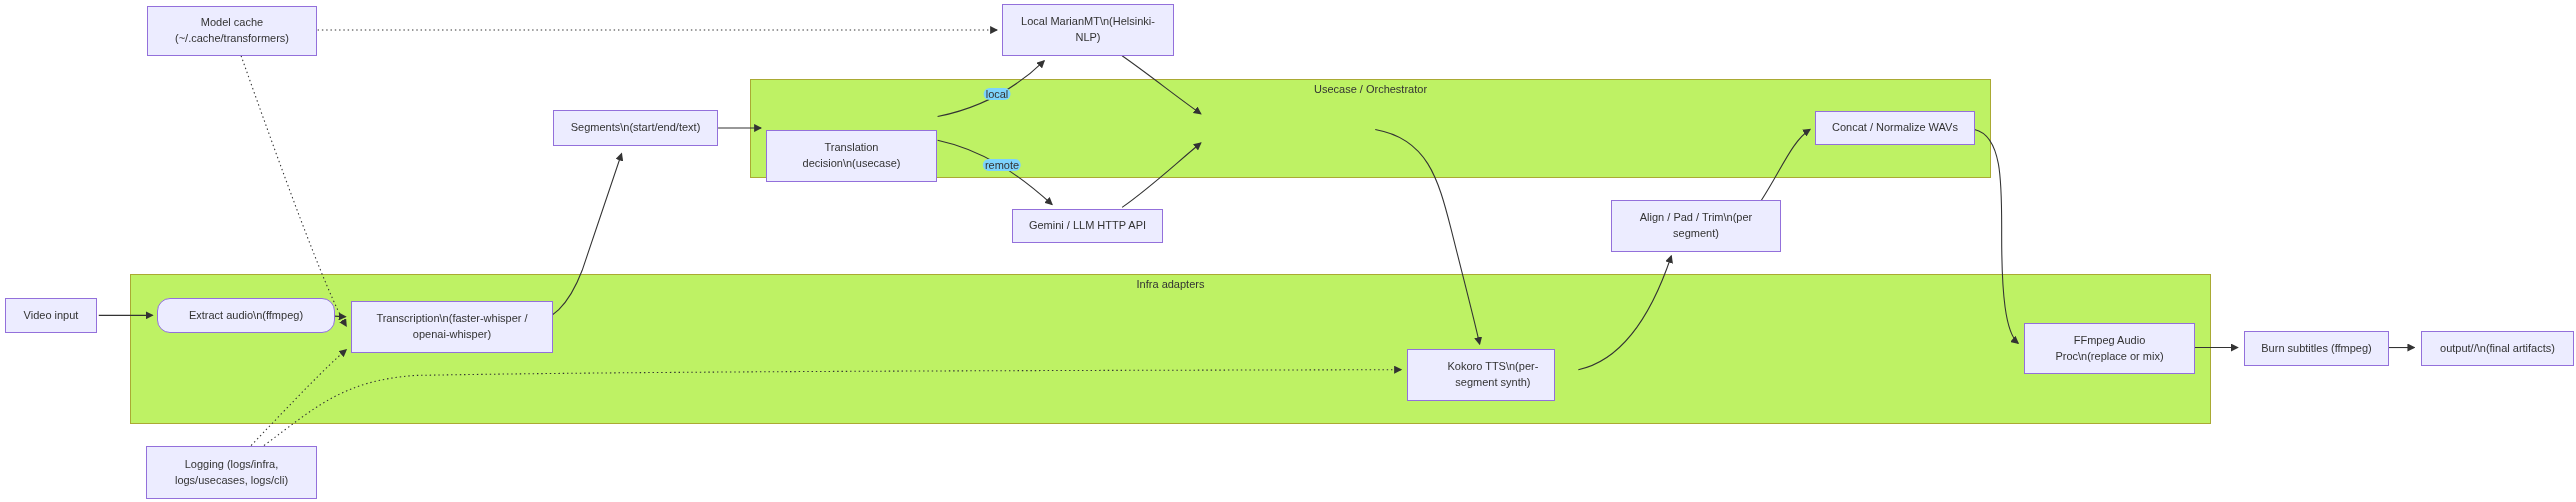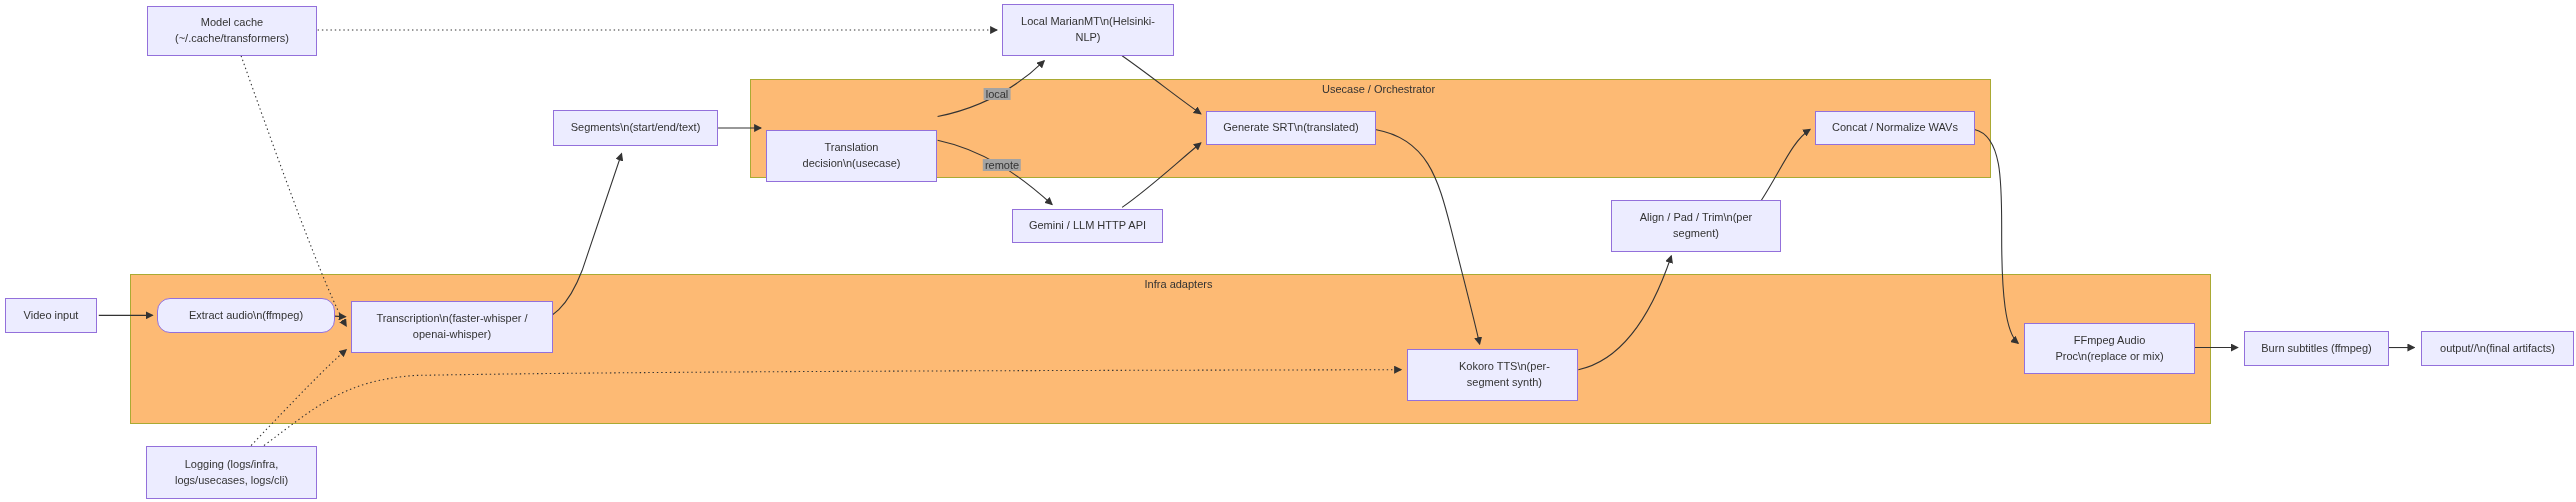--- a/index.html
+++ b/index.html
@@ -6,24 +6,23 @@
   #stage{
     position:relative;
     width:2576px;height:502px;
     background:#ffffff;
     font-family:"Liberation Sans",sans-serif;
     color:#333333;
     overflow:hidden;
   }
   .container{
     position:absolute;
-    background:#fdba74;
+    background:#bef264;
     border:0.7px solid #AAAA33;
     box-sizing:border-box;
-    padding-left:8px;
   }
   .container-label{
     position:absolute;
     width:100%;
     top:2.9px;
     text-align:center;
     font-size:11px;
     color:#333333;
   }
   #edges{position:absolute;left:0;top:0;width:2576px;height:502px;}
@@ -40,40 +39,41 @@
     text-align:center;
     font-size:11px;
     line-height:1.45;
     color:#333333;
     padding:1.4px 7.2px;
   }
   .node.pad-mid{padding:1.4px 11.4px;margin-top:28px;}
   .node.pad-wide{padding:1.4px 17px;}
   .edge-label{
     position:absolute;
-    background:#a3a3a3;
+    background:#7dd3fc;
     font-size:11px;
     color:#333333;
     padding:0 2.1px;
     transform:translate(-50%,-50%);
     white-space:nowrap;
+    border-radius:6px;
   }
   
   #n-model-cache   {left:147px; top:5.7px;   width:170px;height:50px;}
   #n-marianmt      {left:1002px;top:4.3px;   width:172px;height:52px;}
   #n-segments      {left:553px; top:110px; width:165px;height:36px;}
   #n-translation   {left:766px;top:102px; width:171px;height:52px;}
   #n-generate-srt  {left:1206px;top:111px; width:170px;height:34px;}
   #n-gemini        {left:1012px;top:209px; width:151px;height:34px;}
   #n-concat        {left:1815px;top:111px; width:160px;height:34px;}
   #n-align         {left:1611px;top:200px; width:170px;height:52px;}
   #n-video-input   {left:5px;   top:298px; width:92px;height:35px;align-items:center;}
   #n-extract-audio {left:157px; top:298px; width:178px;height:35px;border-radius:13px;}
   #n-transcription {left:351px; top:301px; width:202px;height:52px;}
-  #n-kokoro        {left:1407px;top:349px; width:171px;height:52px;padding-left:31px;}
+  #n-kokoro        {left:1407px;top:349px; width:148px;height:52px;padding-left:31px;}
   #n-ffmpeg-proc   {left:2024px;top:323px; width:171px;height:51px;}
   #n-burn          {left:2244px;top:331px; width:145px;height:35px;}
   #n-output        {left:2421px;top:331px; width:153px;height:35px;}
   #n-logging       {left:146px; top:446px; width:171px;height:53px;}
   #c-usecase{left:750px;top:79px;width:1241px;height:99px;}
   #c-infra  {left:130px; top:274px;width:2081px;height:150px;}
   #lbl-local {left:997px;top:94px;}
   #lbl-remote{left:1002px;top:165px;}
 </style>
 </head>
@@ -119,23 +119,20 @@
   </div>
   <div class="node" id="n-marianmt">
     <span>Local MarianMT\n(Helsinki-NLP)</span>
   </div>
   <div class="node" id="n-segments">
     <span>Segments\n(start/end/text)</span>
   </div>
   <div class="node pad-mid" id="n-translation">
     <span>Translation decision\n(usecase)</span>
   </div>
-  <div class="node" id="n-generate-srt">
-    <span>Generate SRT\n(translated)</span>
-  </div>
   <div class="node" id="n-gemini">
     <span>Gemini / LLM HTTP API</span>
   </div>
   <div class="node" id="n-concat">
     <span>Concat / Normalize WAVs</span>
   </div>
   <div class="node" id="n-align">
     <span>Align / Pad / Trim\n(per segment)</span>
   </div>
   <div class="node" id="n-video-input">

